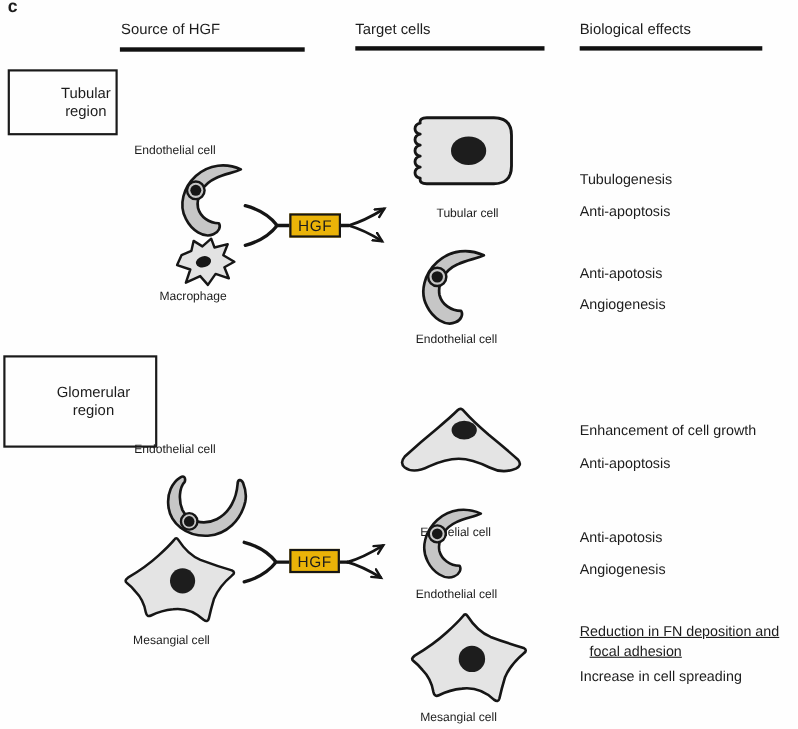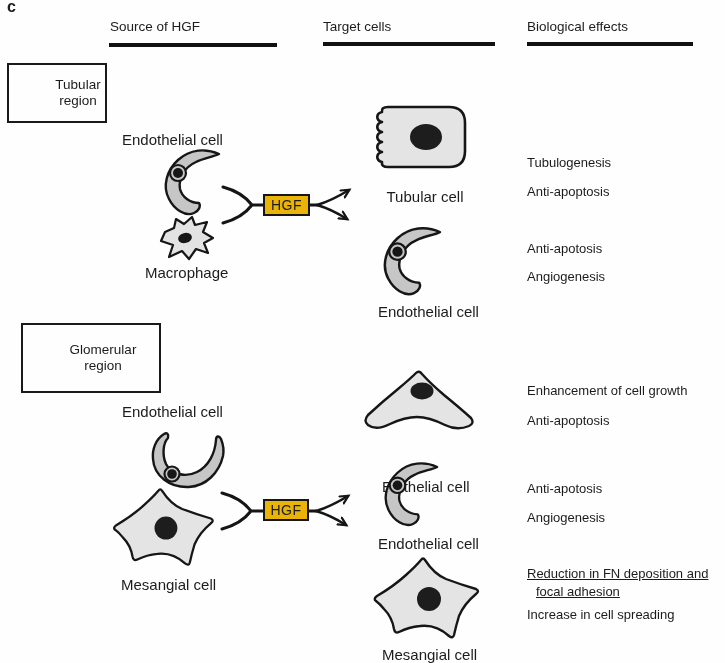--- a/index.html
+++ b/index.html
@@ -9,21 +9,21 @@
   }
   .abs{position:absolute;}
   .fig-label{font-size:16px;font-weight:bold;}
   .hdr{font-size:13.5px;white-space:nowrap;}
   .rule{background:#111;height:3.5px;}
   .regionbox{
     border:2px solid #1a1a1a;background:#fefefe;box-sizing:border-box;
     display:flex;align-items:center;justify-content:center;
   }
   .regionbox span{display:block;text-align:center;font-size:13.5px;line-height:1.2;}
-  .lbl{font-size:15px;white-space:nowrap;}
+  .lbl{font-size:11px;white-space:nowrap;}
   .lbl.center{text-align:center;}
   .hgfbox{
     border:2px solid #161616;background:#eab308;box-sizing:border-box;
     display:flex;align-items:center;justify-content:center;
     font-size:14px;letter-spacing:0.5px;
   }
   .effect{
     font-size:13px;line-height:1.4;width:182px;
     white-space:pre-line;padding-left:9px;text-indent:-9px;
   }
@@ -109,21 +109,21 @@
   <svg class="abs shape" style="left:382px;top:224px;" width="62" height="74" viewBox="0 0 60 70">
       <use href="#crescentC"></use>
     </svg>
   <div class="abs lbl" style="left:378px;top:303px;">Endothelial cell</div>
 
   <div class="abs effect" style="left:527px;top:154px;">Tubulogenesis</div>
   <div class="abs effect" style="left:527px;top:183px;">Anti-apoptosis</div>
   <div class="abs effect" style="left:527px;top:240px;">Anti-apotosis</div>
   <div class="abs effect" style="left:527px;top:268px;">Angiogenesis</div>
 
-  <div class="abs regionbox" style="left:21px;top:323px;width:140px;height:70px;padding-left:24px;">
+  <div class="abs regionbox" style="left:3px;top:323px;width:140px;height:84px;padding-left:24px;">
     <span style="width:80px;">Glomerular region</span>
   </div>
 
   <div class="abs lbl" style="left:122px;top:403px;">Endothelial cell</div>
   <svg class="abs shape" style="left:151px;top:429px;" width="74" height="62" viewBox="0 0 74 62">
       <use href="#crescentU"></use>
     </svg>
 
   <svg class="abs shape" style="left:109px;top:487px;" width="112" height="84" viewBox="0 0 112 88">
       <use href="#mesangialShape"></use>

